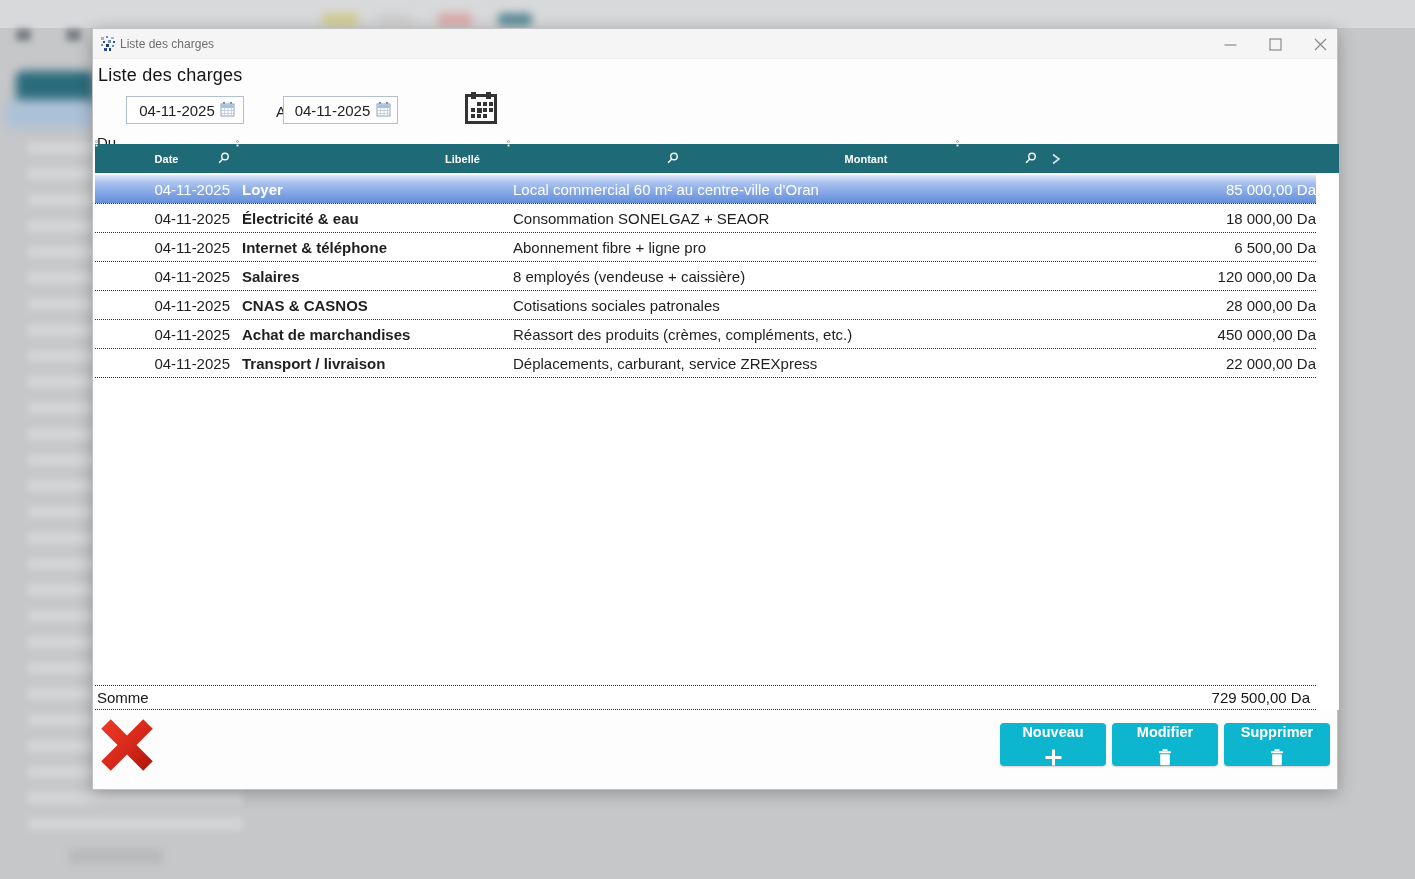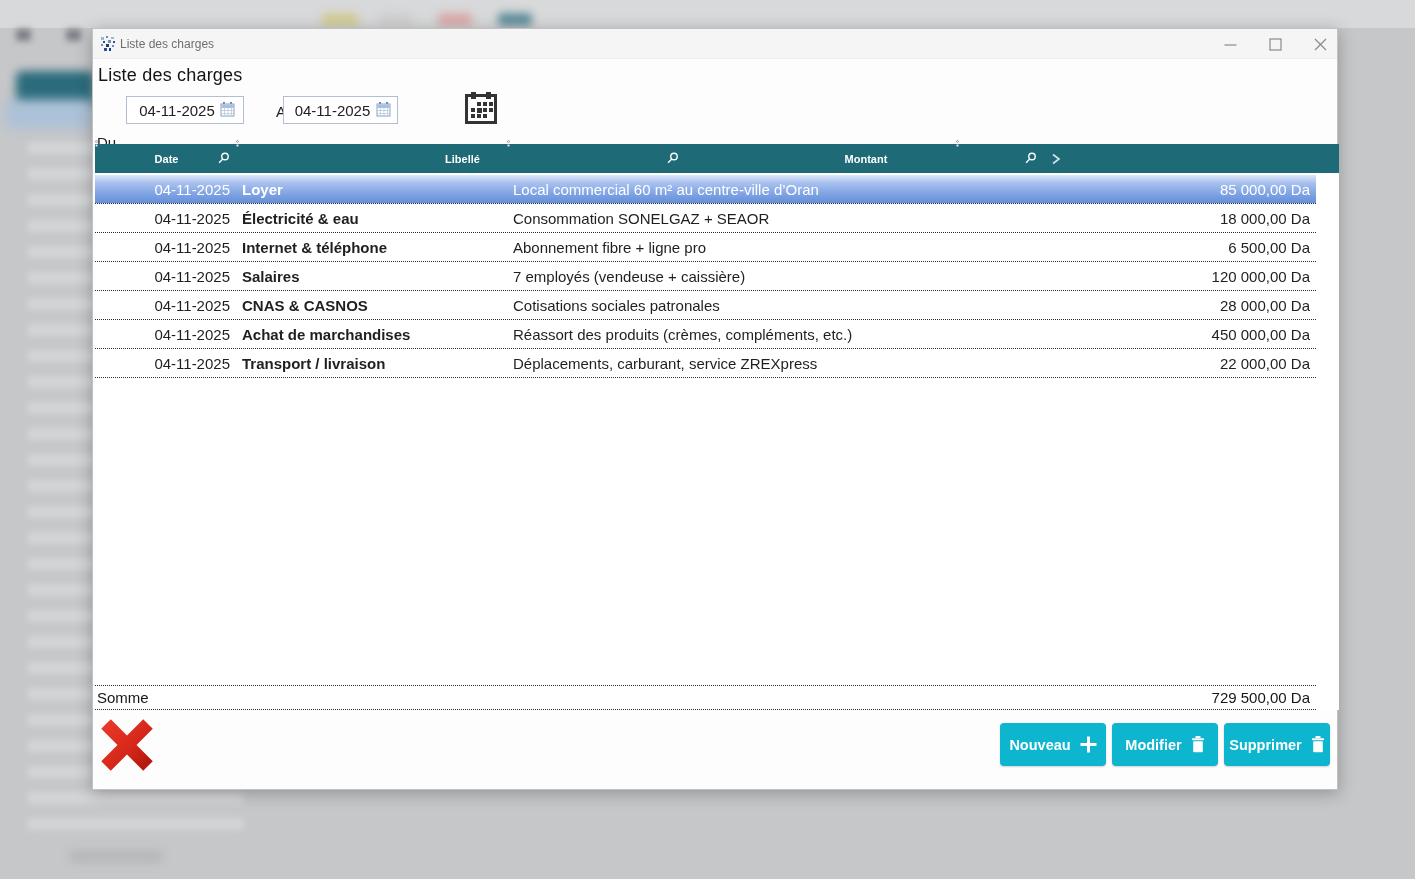--- a/index.html
+++ b/index.html
@@ -69,38 +69,38 @@
   .col-libelle { width:449px; }
   .col-montant { width:358px; }
   .col-extra   { width:23px; position:relative; }
 
   .gbody { margin-top:2px; }
   .trow { display:flex; align-items:center; width:1221px; height:29px; background:#fff;
           border-bottom:1px dotted #2e2e2e; font-size:15px; color:#1f1f1f; cursor:default; }
   .trow .col-date    { text-align:right; padding-right:8px; }
   .trow .col-type    { padding-left:4px; white-space:nowrap; overflow:hidden;font-weight:bold; }
   .trow .col-libelle { padding-left:4px; white-space:nowrap; overflow:hidden; }
-  .trow .col-montant { text-align:right; padding-right:6px; }
+  .trow .col-montant { text-align:right; }
   .trow.selected {
     background:linear-gradient(180deg,#dce7fa 0%,#a6bfee 30%,#7da1e3 70%,#6590d8 100%);
     color:#ffffff; border-bottom:1px dotted #2e2e2e;
   }
 
   .summary { position:absolute; left:0; top:541px; width:1221px; height:25px; display:flex; align-items:center;
              border-top:1px dotted #2e2e2e; border-bottom:1px dotted #2e2e2e; font-size:15px; color:#161616; background:#fff; }
   .summary-label { padding-left:2px; }
   .summary-value { margin-left:auto; padding-right:6px; }
 
   
   .cancel-x { position:absolute; left:6px; top:688px; width:56px; height:56px; background:transparent; border:none; cursor:pointer; padding:0; }
   .actions { position:absolute; right:7px; top:694px; display:flex; gap:6px; }
   .act-btn { width:106px; height:43px; background:#0db5ce; color:#fff; border:none; border-radius:4px;
              font-family:"Liberation Sans",sans-serif; font-size:14.5px; font-weight:bold;
              display:flex; align-items:center; justify-content:center; gap:9px; cursor:pointer;
-             box-shadow:0 1px 2px rgba(0,0,0,.18); }
+             box-shadow:0 1px 2px rgba(0,0,0,.18);flex-direction:column; }
 </style>
 </head>
 <body>
 
 <div class="bg-topstrip"></div>
 <div class="bg-blob bg-btn-yellow"></div>
 <div class="bg-blob bg-btn-gray"></div>
 <div class="bg-blob bg-btn-red"></div>
 <div class="bg-blob bg-btn-teal"></div>
 <div class="bg-icon bg-icon-a"></div>
@@ -250,21 +250,21 @@
   </div>
         <div class="trow">
     <div class="cell col-date">04-11-2025</div>
     <div class="cell col-type">Internet &amp; téléphone</div>
     <div class="cell col-libelle">Abonnement fibre + ligne pro</div>
     <div class="cell col-montant">6 500,00 Da</div>
   </div>
         <div class="trow">
     <div class="cell col-date">04-11-2025</div>
     <div class="cell col-type">Salaires</div>
-    <div class="cell col-libelle">7 employés (vendeuse + caissière)</div>
+    <div class="cell col-libelle">8 employés (vendeuse + caissière)</div>
     <div class="cell col-montant">120 000,00 Da</div>
   </div>
         <div class="trow">
     <div class="cell col-date">04-11-2025</div>
     <div class="cell col-type">CNAS &amp; CASNOS</div>
     <div class="cell col-libelle">Cotisations sociales patronales</div>
     <div class="cell col-montant">28 000,00 Da</div>
   </div>
         <div class="trow">
     <div class="cell col-date">04-11-2025</div>

